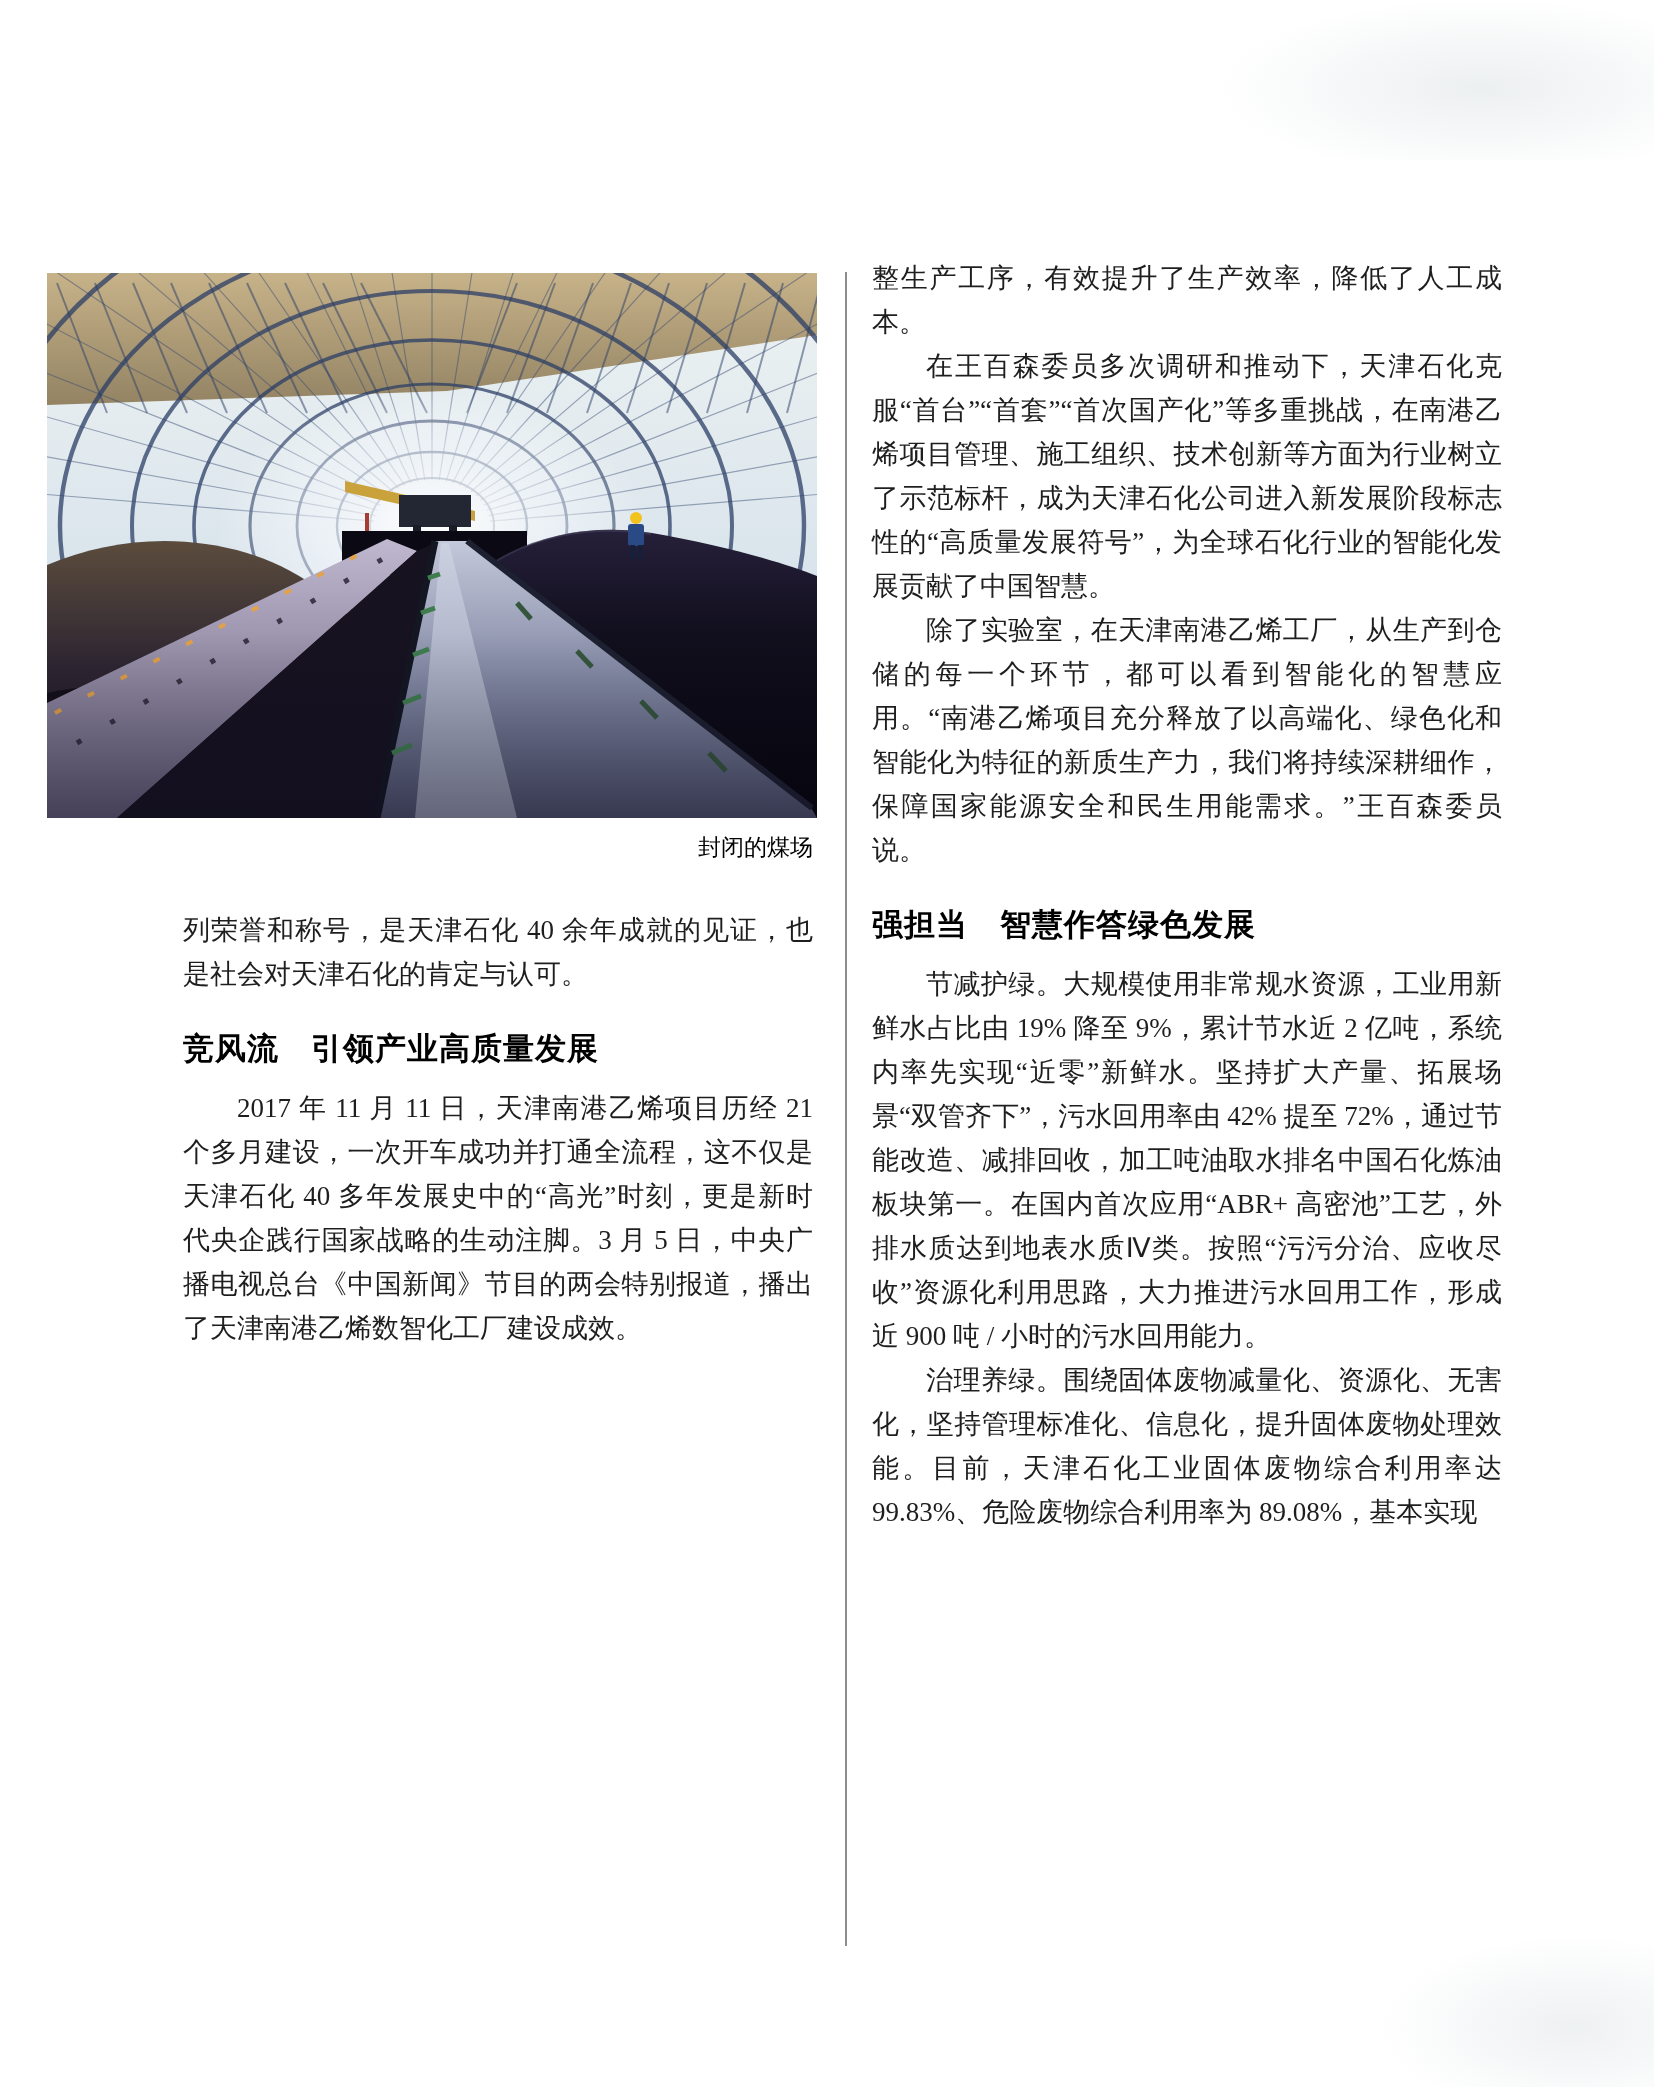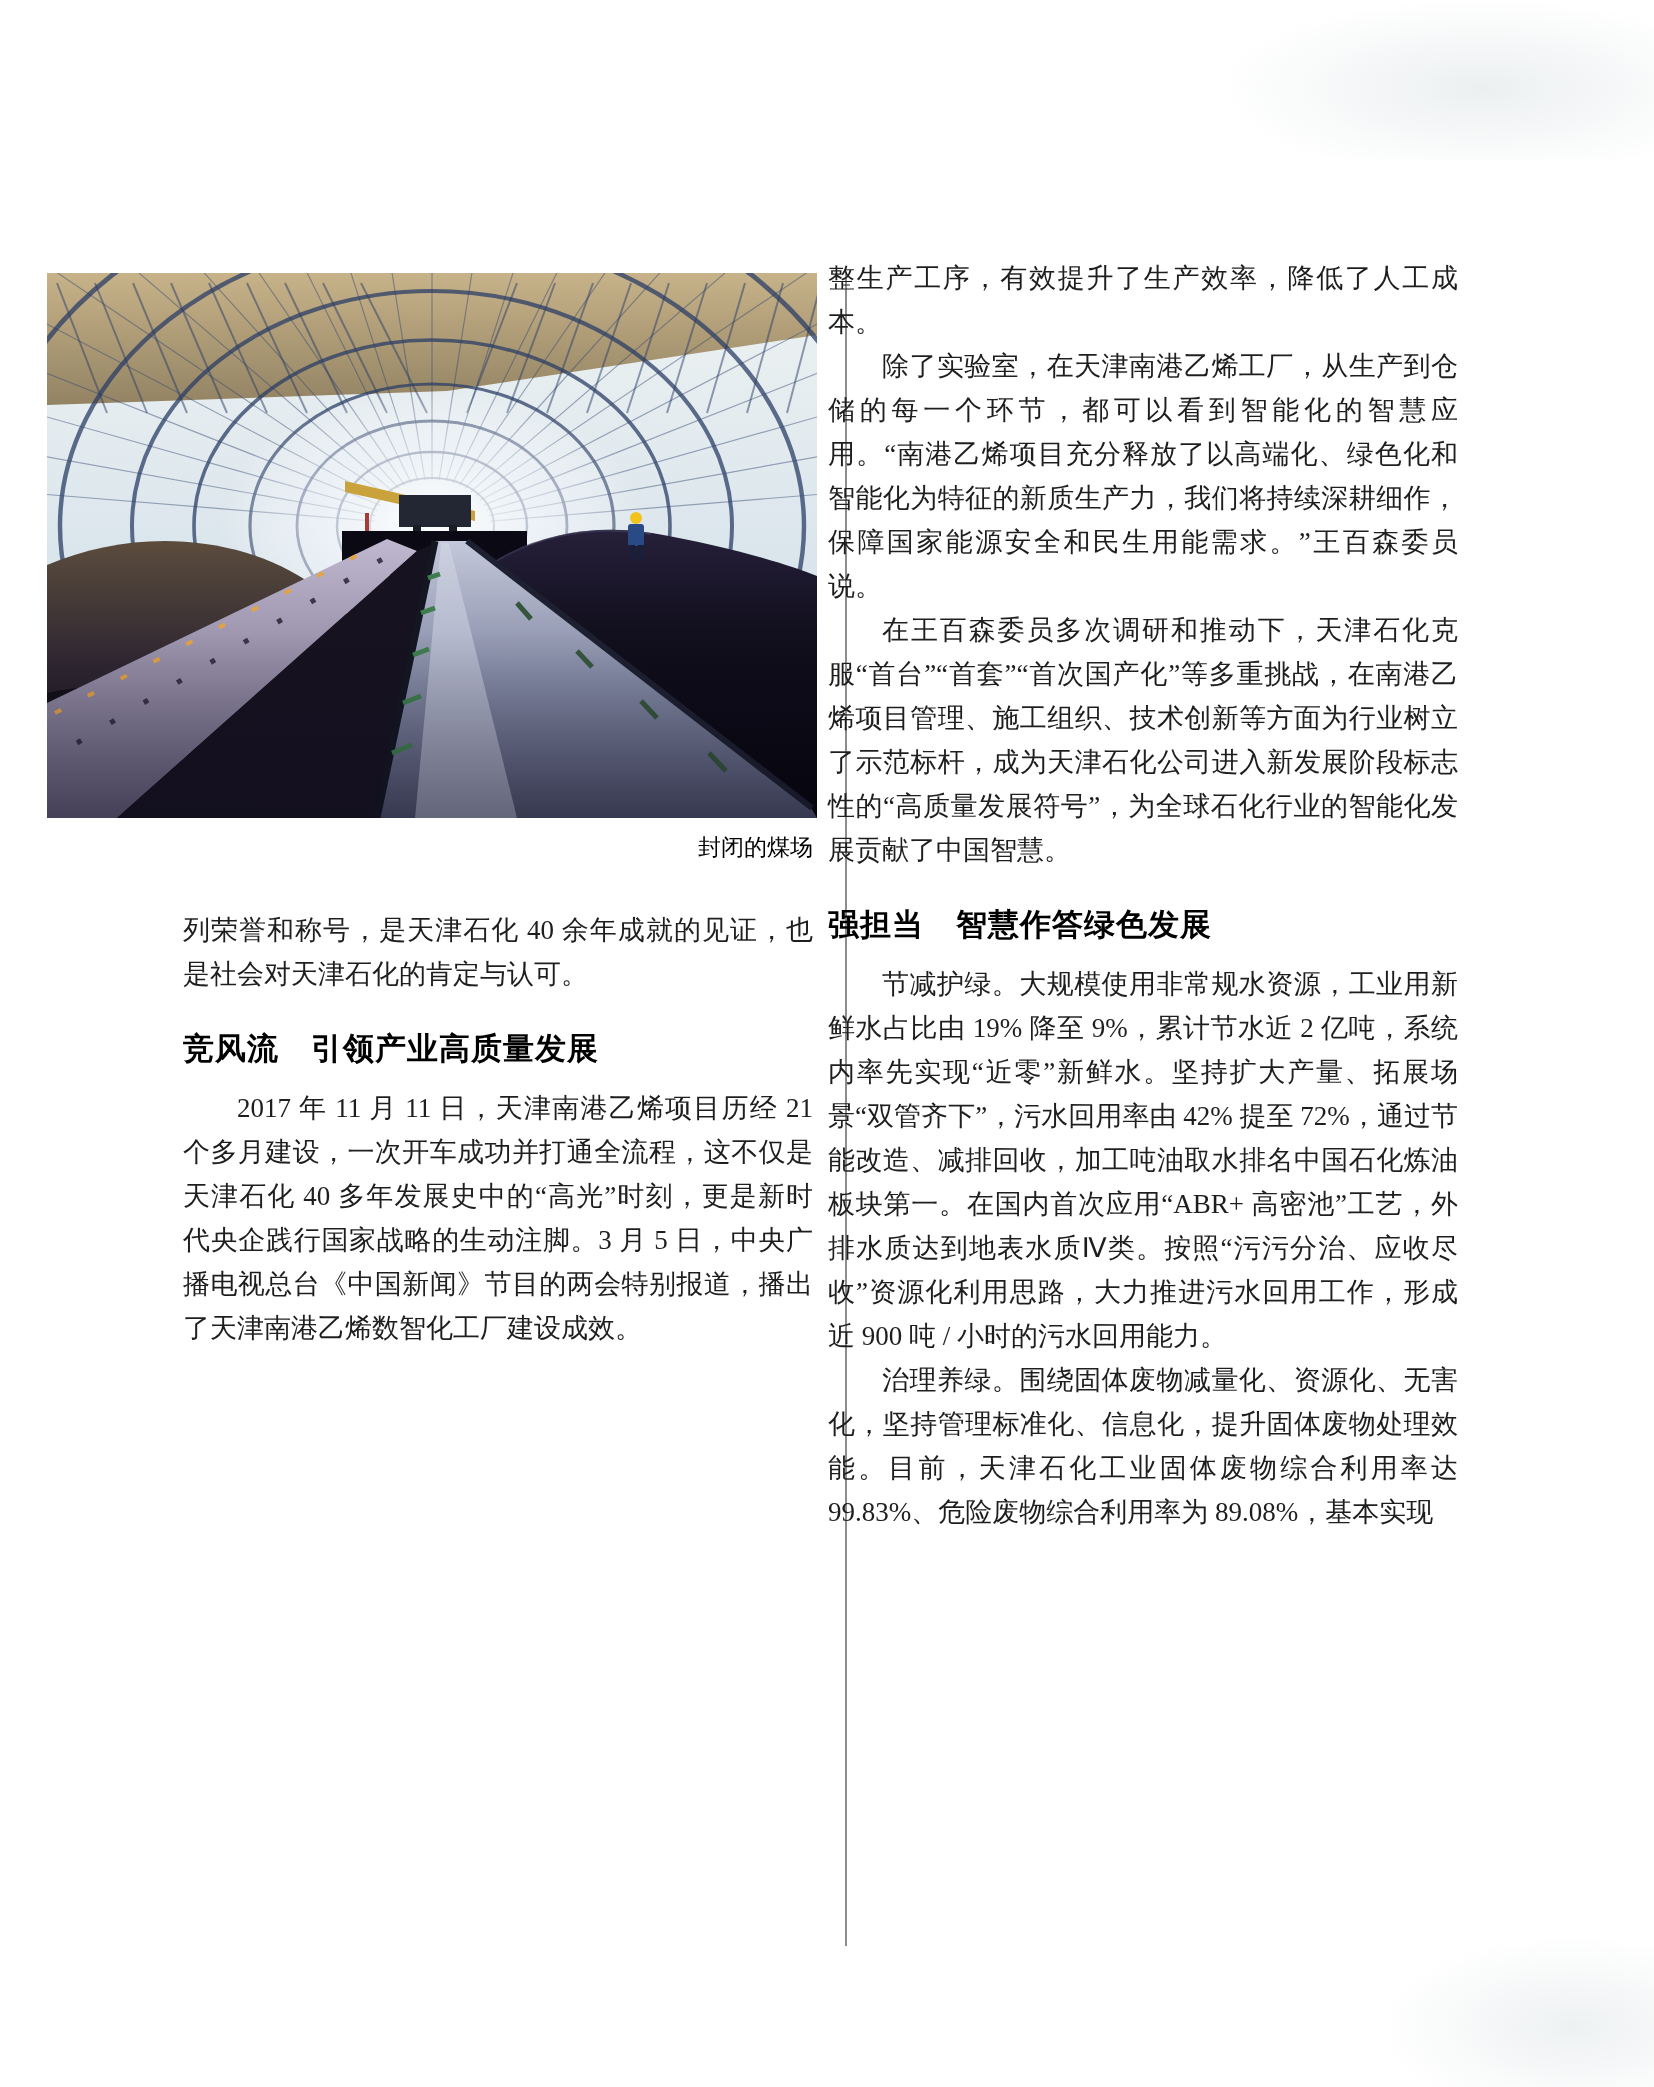--- a/index.html
+++ b/index.html
@@ -19,21 +19,21 @@
   }
   .divider {
     position:absolute; left:845px; top:272px; width:2px; height:1674px;
     background:#8d8d8d;
   }
   .col {
     position:absolute; width:630px; color:#1e1e1e;
     font-size:27px; line-height:44px; text-align:justify;
   }
   .col-left  { left:183px; top:908px; }
-  .col-right { left:828px; top:256px; }
+  .col-right { left:872px; top:256px; }
   .col p { margin:0; text-indent:2em; }
   .col p.no-indent { text-indent:0; }
   .col h2 {
     margin:30px 0 14px 0; text-indent:0;
     font-family:Liberation Sans, sans-serif; font-weight:700;
     font-size:31px; line-height:46px; color:#000; letter-spacing:1px;
     text-align:left;
   }
   .smudge-top {
     position:absolute; right:0; top:0; width:430px; height:160px;
@@ -201,22 +201,22 @@
   <div class="divider"></div>
 
   <div class="col col-left">
     <p class="no-indent">列荣誉和称号，是天津石化 40 余年成就的见证，也是社会对天津石化的肯定与认可。</p>
     <h2>竞风流　引领产业高质量发展</h2>
     <p>2017 年 11 月 11 日，天津南港乙烯项目历经 21 个多月建设，一次开车成功并打通全流程，这不仅是天津石化 40 多年发展史中的“高光”时刻，更是新时代央企践行国家战略的生动注脚。3 月 5 日，中央广播电视总台《中国新闻》节目的两会特别报道，播出了天津南港乙烯数智化工厂建设成效。</p>
   </div>
 
   <div class="col col-right">
     <p class="no-indent">整生产工序，有效提升了生产效率，降低了人工成本。</p>
+    <p>在王百森委员多次调研和推动下，天津石化克服“首台”“首套”“首次国产化”等多重挑战，在南港乙烯项目管理、施工组织、技术创新等方面为行业树立了示范标杆，成为天津石化公司进入新发展阶段标志性的“高质量发展符号”，为全球石化行业的智能化发展贡献了中国智慧。</p>
     <p>除了实验室，在天津南港乙烯工厂，从生产到仓储的每一个环节，都可以看到智能化的智慧应用。“南港乙烯项目充分释放了以高端化、绿色化和智能化为特征的新质生产力，我们将持续深耕细作，保障国家能源安全和民生用能需求。”王百森委员说。</p>
-    <p>在王百森委员多次调研和推动下，天津石化克服“首台”“首套”“首次国产化”等多重挑战，在南港乙烯项目管理、施工组织、技术创新等方面为行业树立了示范标杆，成为天津石化公司进入新发展阶段标志性的“高质量发展符号”，为全球石化行业的智能化发展贡献了中国智慧。</p>
     <h2>强担当　智慧作答绿色发展</h2>
     <p>节减护绿。大规模使用非常规水资源，工业用新鲜水占比由 19% 降至 9%，累计节水近 2 亿吨，系统内率先实现“近零”新鲜水。坚持扩大产量、拓展场景“双管齐下”，污水回用率由 42% 提至 72%，通过节能改造、减排回收，加工吨油取水排名中国石化炼油板块第一。在国内首次应用“ABR+ 高密池”工艺，外排水质达到地表水质Ⅳ类。按照“污污分治、应收尽收”资源化利用思路，大力推进污水回用工作，形成近 900 吨 / 小时的污水回用能力。</p>
     <p>治理养绿。围绕固体废物减量化、资源化、无害化，坚持管理标准化、信息化，提升固体废物处理效能。目前，天津石化工业固体废物综合利用率达 99.83%、危险废物综合利用率为 89.08%，基本实现</p>
   </div>
 
   <div class="smudge-top"></div>
   <div class="smudge-bottom"></div>
 </div>
 
 </body></html>

